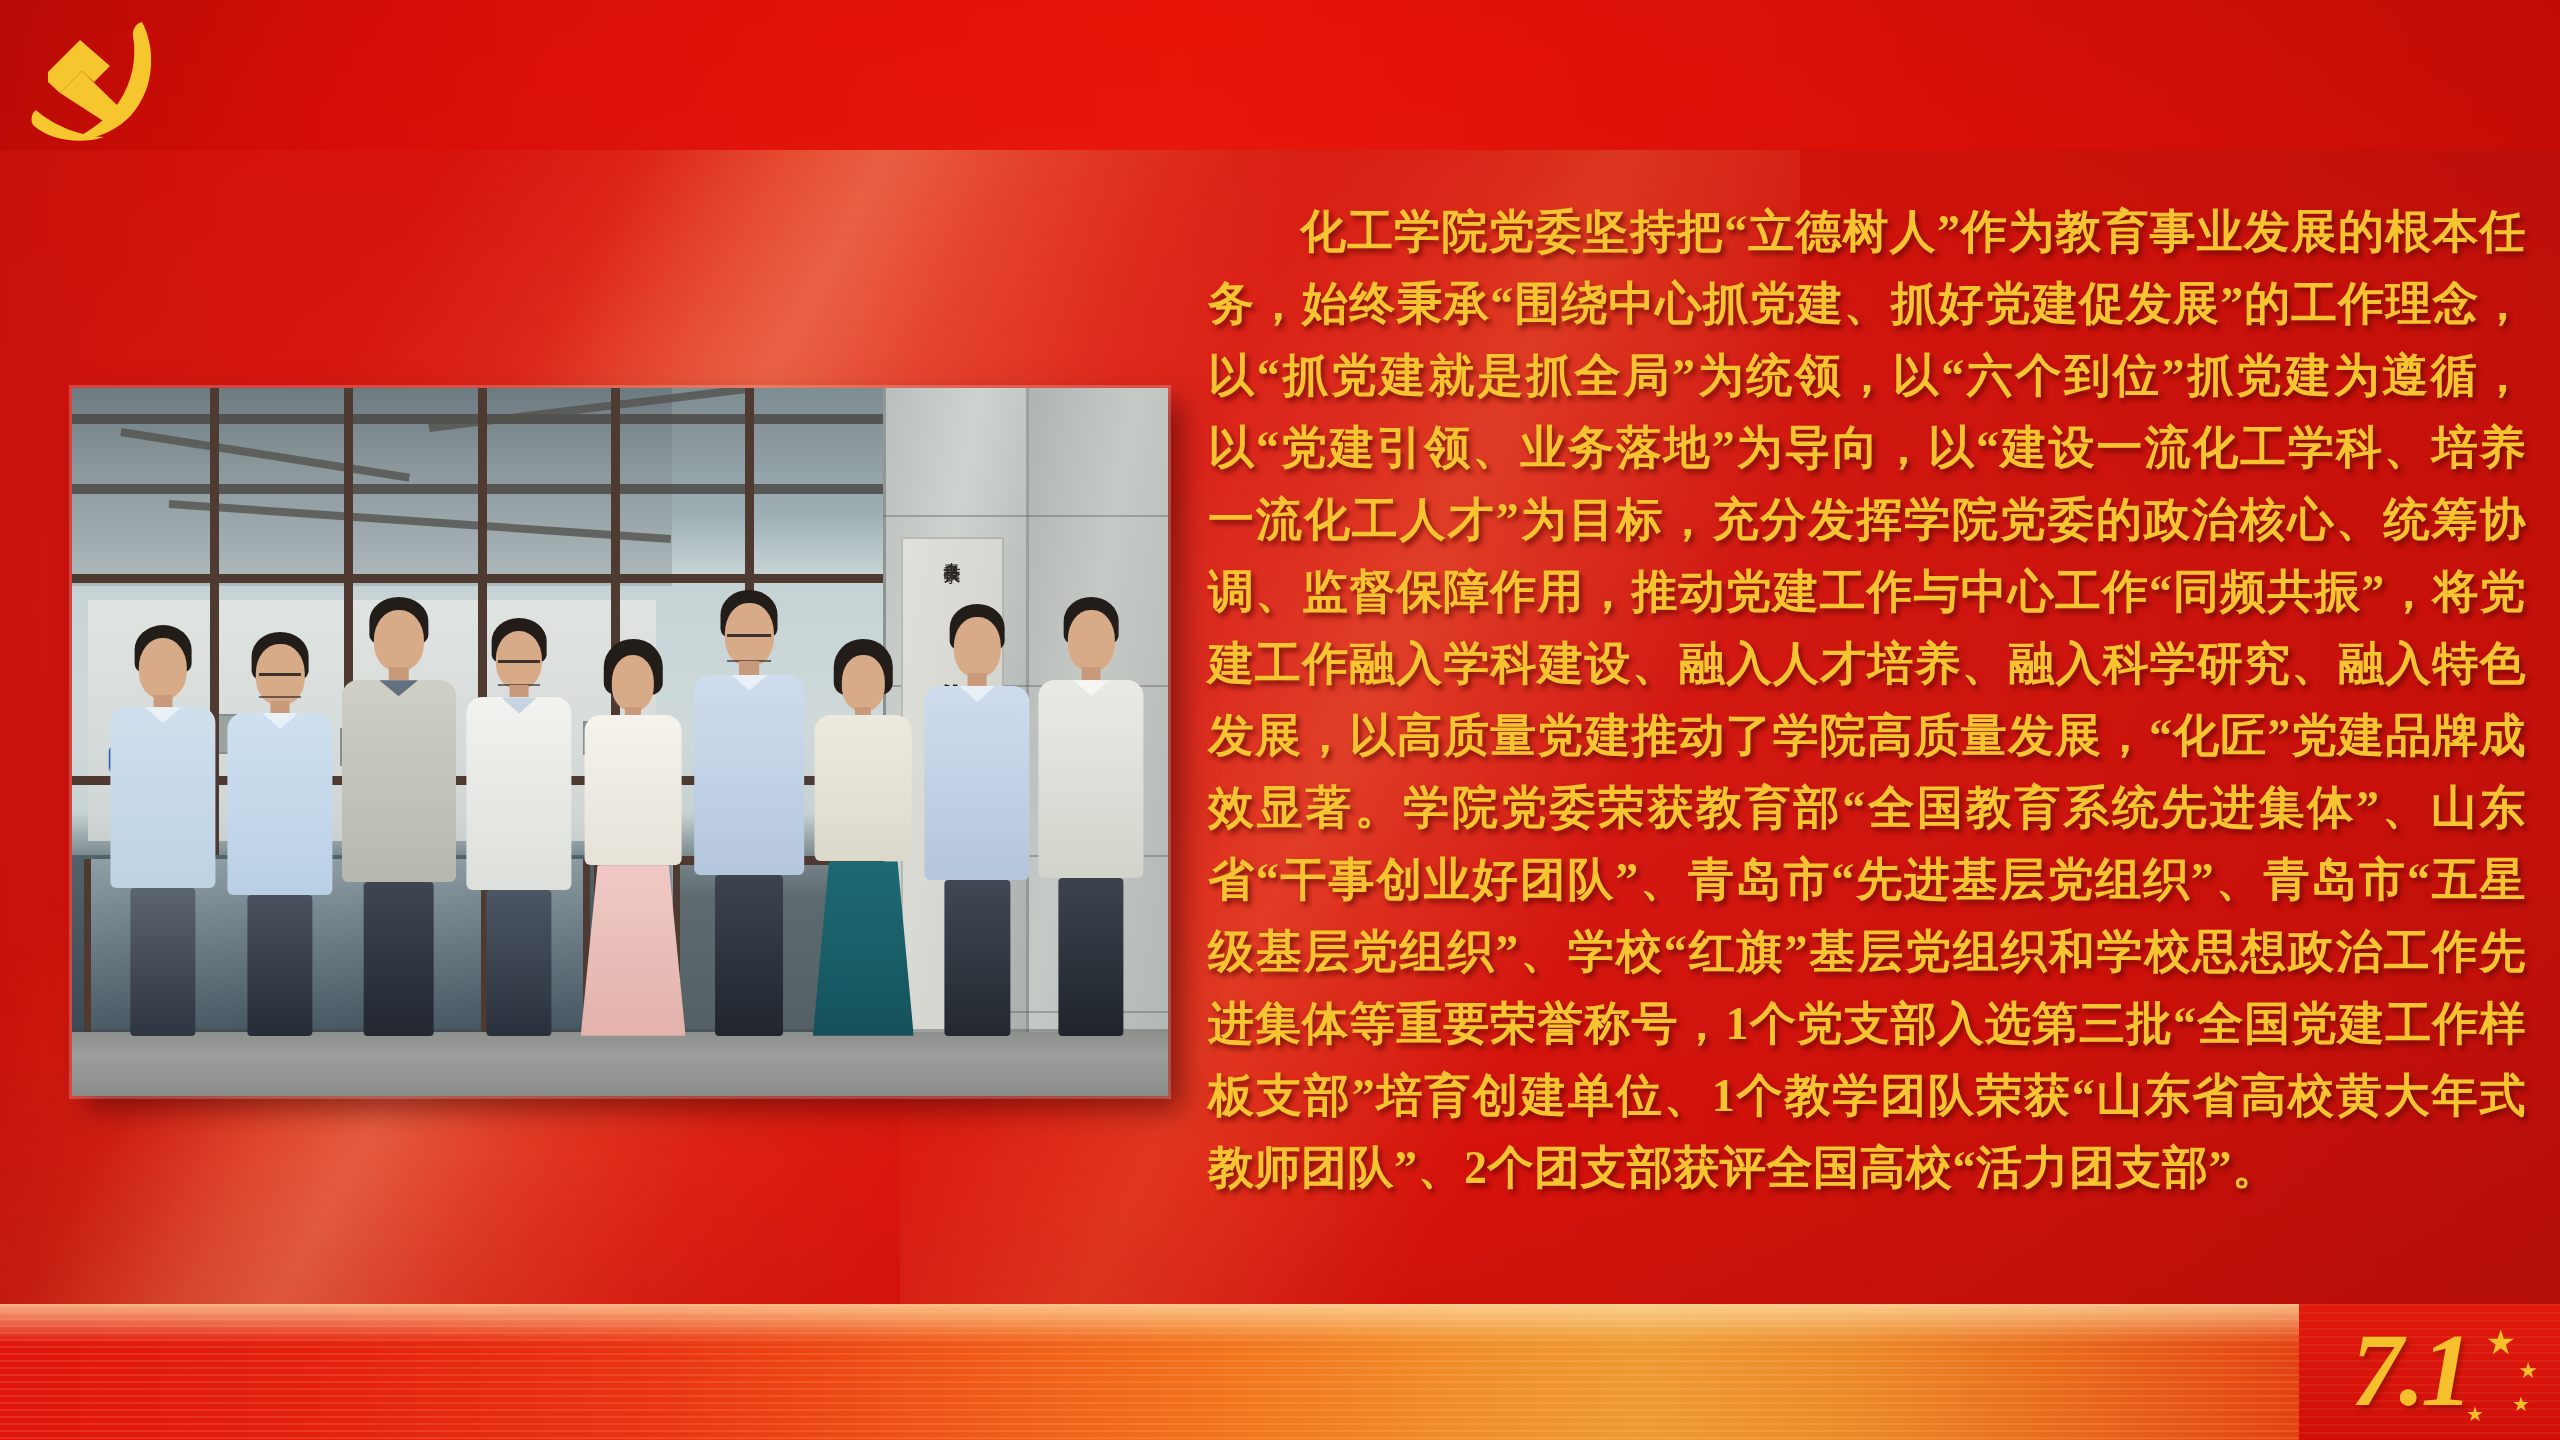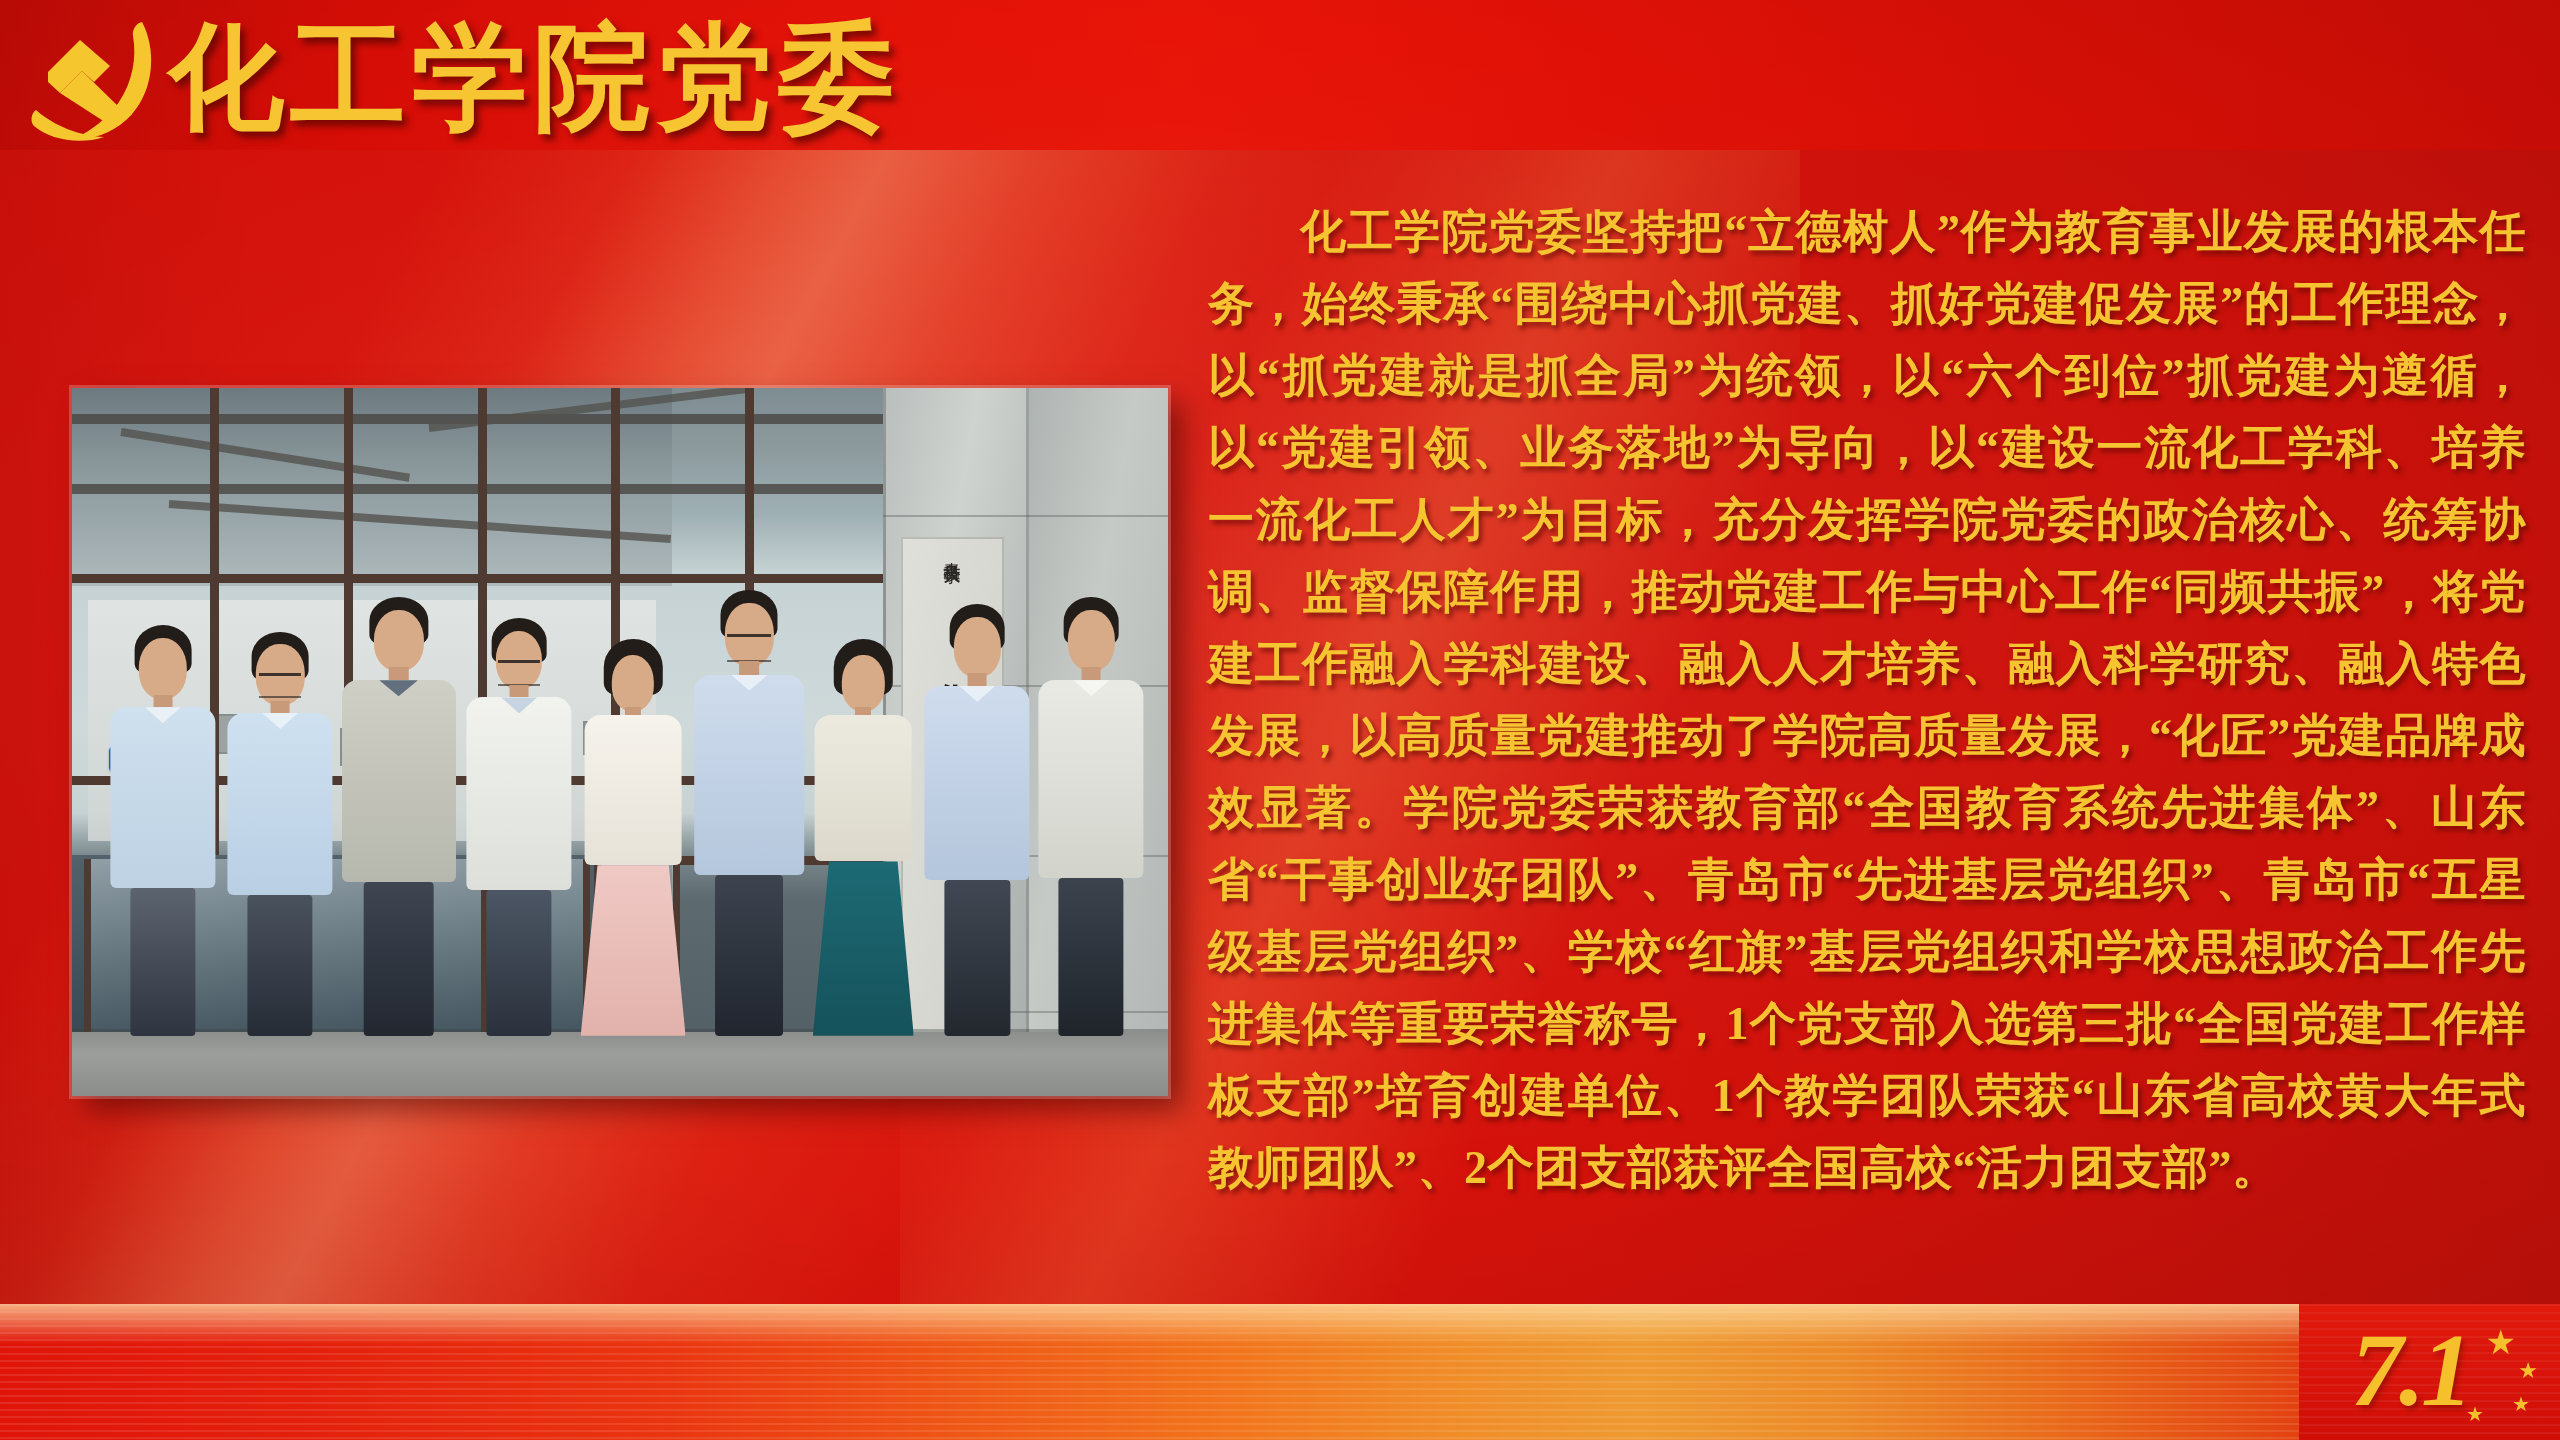--- a/index.html
+++ b/index.html
@@ -333,21 +333,20 @@
       <path d="M108 100 C96 112 82 120 68 123 C84 112 96 98 103 84 Z" fill="#f6c62f"></path>
 
       <path d="M24 58 L56 26 L86 52 L70 68 L58 57 L36 79 L24 68 Z" fill="#f6c62f"></path>
 
       <path d="M36 79 L58 57 L98 96 L84 110 Z" fill="#f6c62f"></path>
 
       <path d="M12 96 C30 112 56 122 80 123 C56 131 26 126 10 112 C6 108 7 99 12 96 Z" fill="#f6c62f"></path>
     </svg>
   </div>
 
-  <div class="headline">化工学院党委</div>
 
   <div class="photo-frame">
     <div class="photo">
       <div class="facade"></div>
 
       <div class="glasswall">
         <div class="ceiling"></div>
         <div class="beam" style="left:0; top:26px; width:100%"></div>
         <div class="beam" style="left:0; top:96px; width:100%"></div>
         <div class="beam-d" style="left:6%; top:40px; width:36%; transform:rotate(9deg)"></div>

